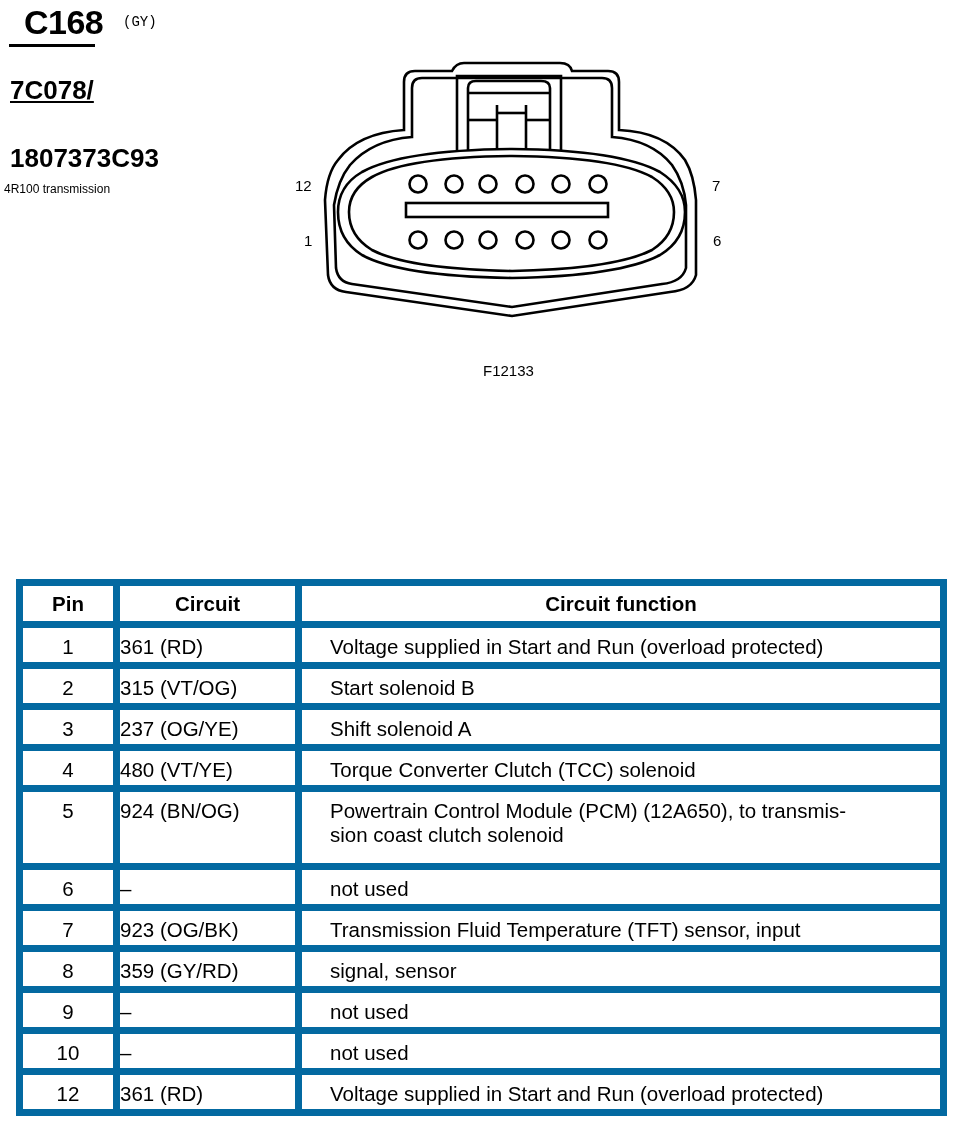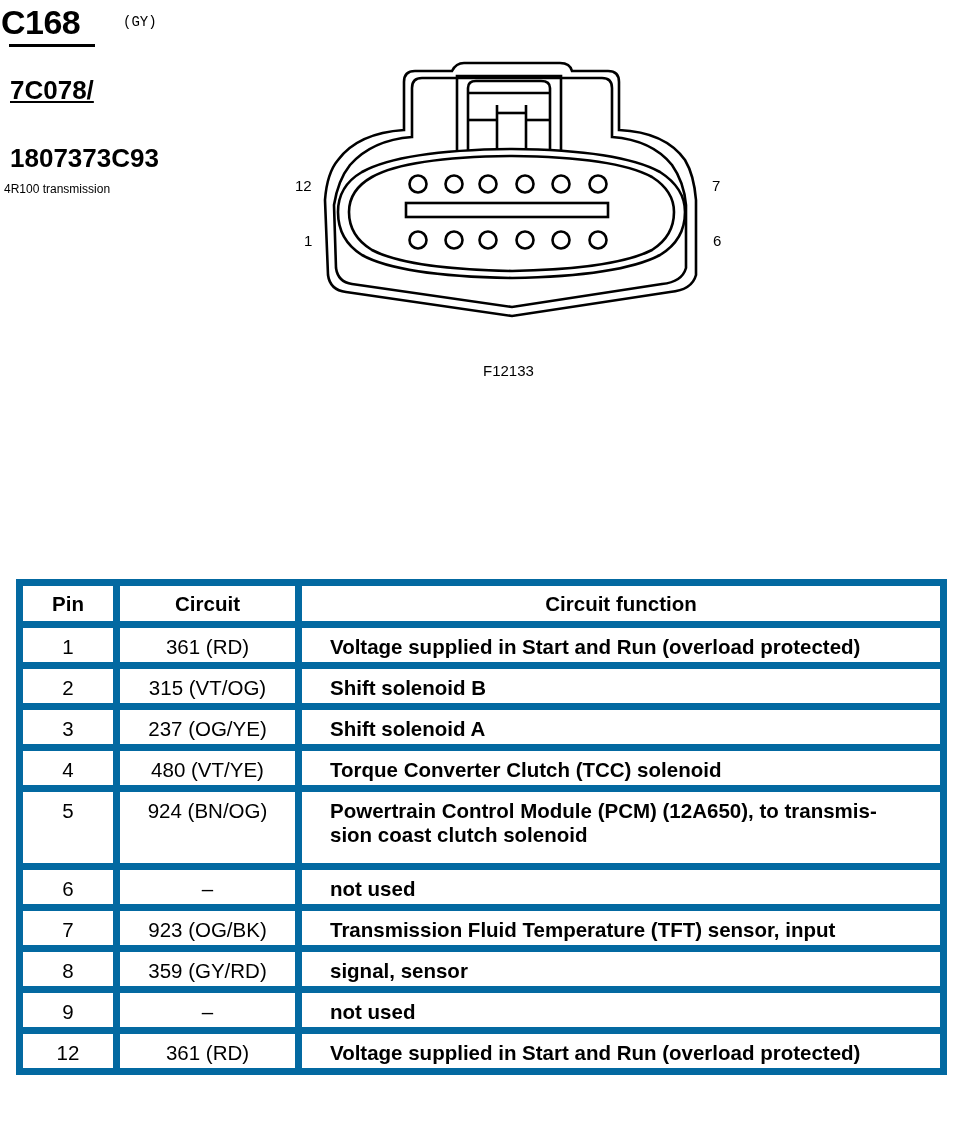--- a/index.html
+++ b/index.html
@@ -2,21 +2,21 @@
 <html><head>
 <meta charset="utf-8">
 <style>
   html, body { margin: 0; padding: 0; background: #ffffff; }
   body {
     width: 957px; height: 1144px; position: relative; overflow: hidden;
     font-family: "Liberation Sans", sans-serif; color: #000;
   }
   .abs { position: absolute; }
   .connector-id {
-    left: 1px; top: 2px; font-size: 34px; font-weight: bold; line-height: 40px;
+    left: 24px; top: 2px; font-size: 34px; font-weight: bold; line-height: 40px;
     letter-spacing: -0.5px;
   }
   .connector-underline { left: 9px; top: 44px; width: 86px; height: 3px; background: #000; }
   .connector-color { left: 123px; top: 13px; font-size: 14px; line-height: 18px; font-family: Liberation Mono, monospace; }
   .part-number { left: 10px; font-size: 26px; font-weight: bold; line-height: 32px; }
   .pn1 { top: 74px; text-decoration: underline; }
   .pn2 { top: 114px; margin-top: 28px; }
   .description { left: 4px; top: 179px; font-size: 12px; line-height: 20px; }
   .pin-label { font-size: 15px; line-height: 18px; }
   .fig-label { left: 483px; top: 362px; font-size: 15px; line-height: 18px; }
@@ -25,22 +25,22 @@
   table.pinout {
     position: absolute; left: 16px; top: 579px;
     width: 931px; border-collapse: collapse;
     font-size: 20.5px; line-height: 24px;
   }
   table.pinout th, table.pinout td {
     border: 7px solid #0369a1; padding: 0; height: 34px;
   }
   table.pinout th { font-weight: bold; text-align: center; height: 35px; }
   table.pinout td.pin { text-align: center; vertical-align: top; padding-top: 7px; height: 27px; }
-  table.pinout td.circuit { text-align: center; vertical-align: top; padding-top: 7px; height: 27px; }
-  table.pinout td.func { text-align: left; padding-left: 28px; vertical-align: top; padding-top: 7px; height: 27px; font-weight: bold; }
+  table.pinout td.circuit { vertical-align: top; padding-top: 7px; height: 27px; }
+  table.pinout td.func { text-align: left; padding-left: 28px; vertical-align: top; padding-top: 7px; height: 27px; }
   table.pinout tr.tall td { height: 64px; }
   col.c-pin { width: 97px; }
   col.c-circuit { width: 182px; }
 </style>
 </head>
 <body>
 
 <div class="abs connector-id">C168</div>
 <div class="abs connector-underline"></div>
 <div class="abs connector-color">(GY)</div>
@@ -108,21 +108,21 @@
   </thead>
   <tbody>
     <tr>
       <td class="pin">1</td>
       <td class="circuit">361 (RD)</td>
       <td class="func">Voltage supplied in Start and Run (overload protected)</td>
     </tr>
     <tr>
       <td class="pin">2</td>
       <td class="circuit">315 (VT/OG)</td>
-      <td class="func">Shift solenoid B</td>
+      <td class="func">Start solenoid B</td>
     </tr>
     <tr>
       <td class="pin">3</td>
       <td class="circuit">237 (OG/YE)</td>
       <td class="func">Shift solenoid A</td>
     </tr>
     <tr>
       <td class="pin">4</td>
       <td class="circuit">480 (VT/YE)</td>
       <td class="func">Torque Converter Clutch (TCC) solenoid</td>
@@ -149,18 +149,23 @@
       <td class="pin">8</td>
       <td class="circuit">359 (GY/RD)</td>
       <td class="func">signal, sensor</td>
     </tr>
     <tr>
       <td class="pin">9</td>
       <td class="circuit">–</td>
       <td class="func">not used</td>
     </tr>
     <tr>
+      <td class="pin">10</td>
+      <td class="circuit">–</td>
+      <td class="func">not used</td>
+    </tr>
+    <tr>
       <td class="pin">12</td>
       <td class="circuit">361 (RD)</td>
       <td class="func">Voltage supplied in Start and Run (overload protected)</td>
     </tr>
   </tbody>
 </table>
 
 </body></html>

